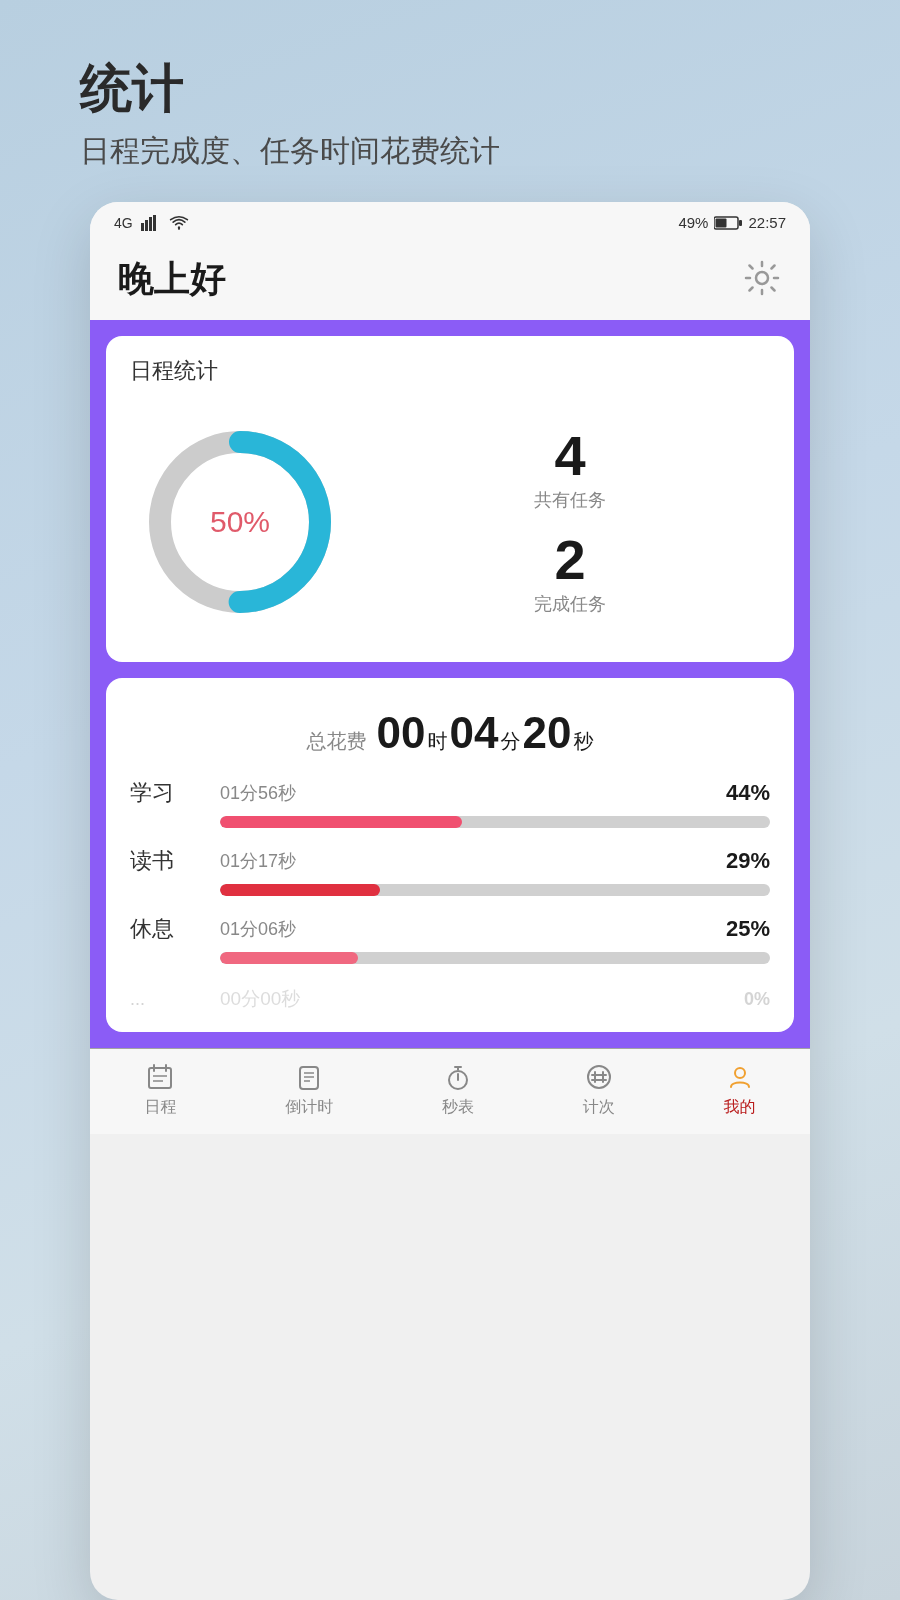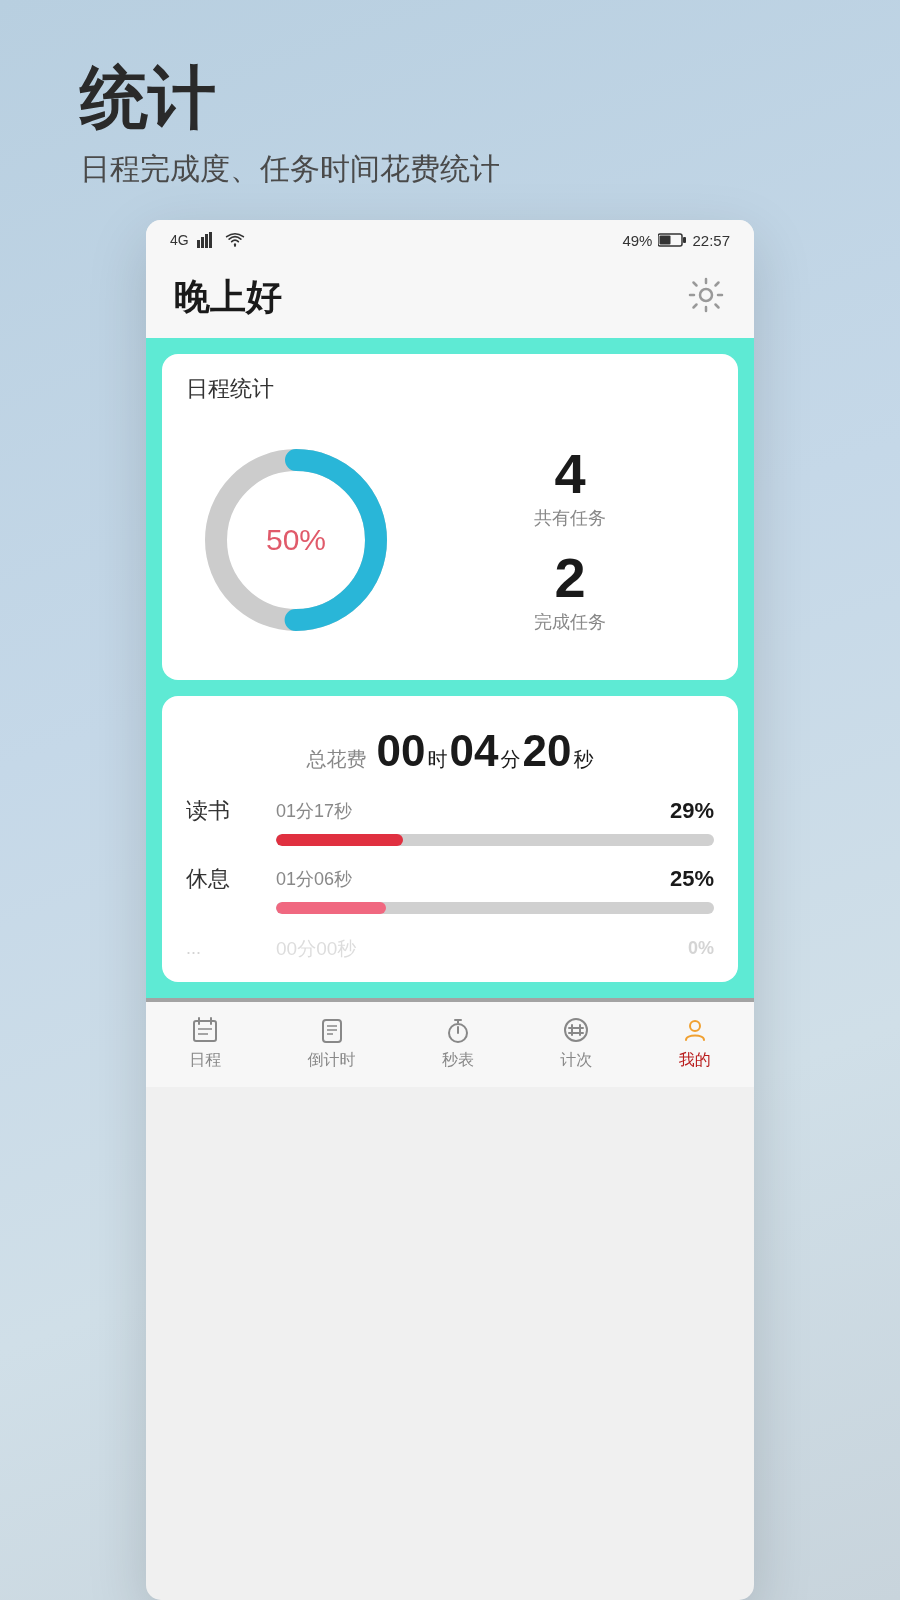--- a/index.html
+++ b/index.html
@@ -13,37 +13,37 @@
       align-items: center;
       overflow: hidden;
     }
 
     .page-header {
       width: 100%;
       padding: 60px 80px 30px 80px;
     }
 
     .page-title {
-      font-size: 68px;
+      font-size: 52px;
       font-weight: 700;
       color: #2a2a2a;
       line-height: 1.1;
       margin-bottom: 14px;
     }
 
     .page-subtitle {
       font-size: 30px;
       color: #4a4a4a;
       font-weight: 400;
     }
 
     .phone-frame {
-      width: 608px;
+      width: 720px;
       background: #f0f0f0;
-      border-radius: 15px;
+      border-radius: 28px;
       overflow: hidden;
       box-shadow: 0 20px 60px rgba(0,0,0,0.15);
       flex: 1;
     }
 
     .status-bar {
       background: #f7f7f7;
       padding: 12px 24px 8px 24px;
       display: flex;
       justify-content: space-between;
@@ -80,21 +80,21 @@
       color: #1a1a1a;
     }
 
     .settings-icon {
       width: 40px;
       height: 40px;
       color: #888;
     }
 
     .content-area {
-      background: #5eead4;
+      background: #8b5cf6;
       flex: 1;
       padding: 16px;
       display: flex;
       flex-direction: column;
       gap: 16px;
       overflow: hidden;
     }
 
     .card {
       background: #ffffff;
@@ -239,21 +239,21 @@
     .pink-fill { background: #f05070; }
     .red-fill { background: #e03040; }
     .pink2-fill { background: #f06880; }
 
     .bottom-nav {
       background: #f7f7f7;
       display: flex;
       justify-content: space-around;
       align-items: center;
       padding: 12px 0 16px 0;
-      border-top: 4px solid #a3a3a3;
+      border-top: 1px solid #a3a3a3;
     }
 
     .nav-item {
       display: flex;
       flex-direction: column;
       align-items: center;
       gap: 4px;
       cursor: pointer;
     }
 
@@ -367,20 +367,30 @@
         <span class="time-label">总花费</span>
         <span class="time-number">00</span>
         <span class="time-unit">时</span>
         <span class="time-number">04</span>
         <span class="time-unit">分</span>
         <span class="time-number">20</span>
         <span class="time-unit">秒</span>
       </div>
 
       <div class="category-list" id="category-list">
+      <div class="category-item">
+    <div class="category-header">
+      <span class="category-name">学习</span>
+      <span class="category-time">01分56秒</span>
+      <span class="category-percent">44%</span>
+    </div>
+    <div class="progress-bar-bg">
+      <div class="progress-bar-fill pink-fill" style="width:44%;"></div>
+    </div>
+  </div>
           <div class="category-item">
     <div class="category-header">
       <span class="category-name">读书</span>
       <span class="category-time">01分17秒</span>
       <span class="category-percent">29%</span>
     </div>
     <div class="progress-bar-bg">
       <div class="progress-bar-fill red-fill" style="width:29%;"></div>
     </div>
   </div>

